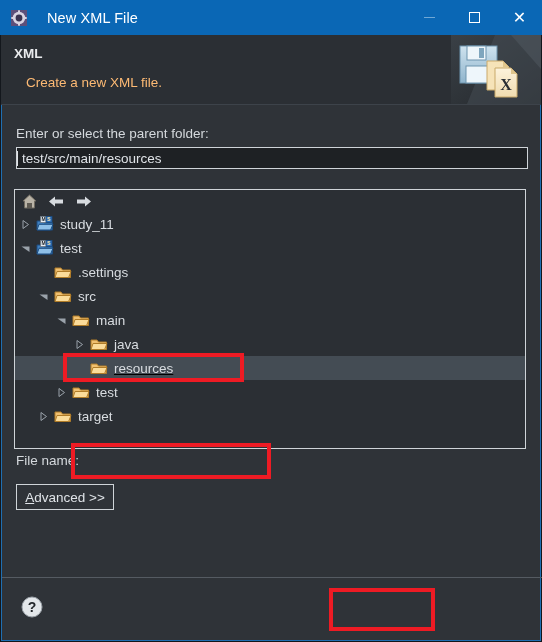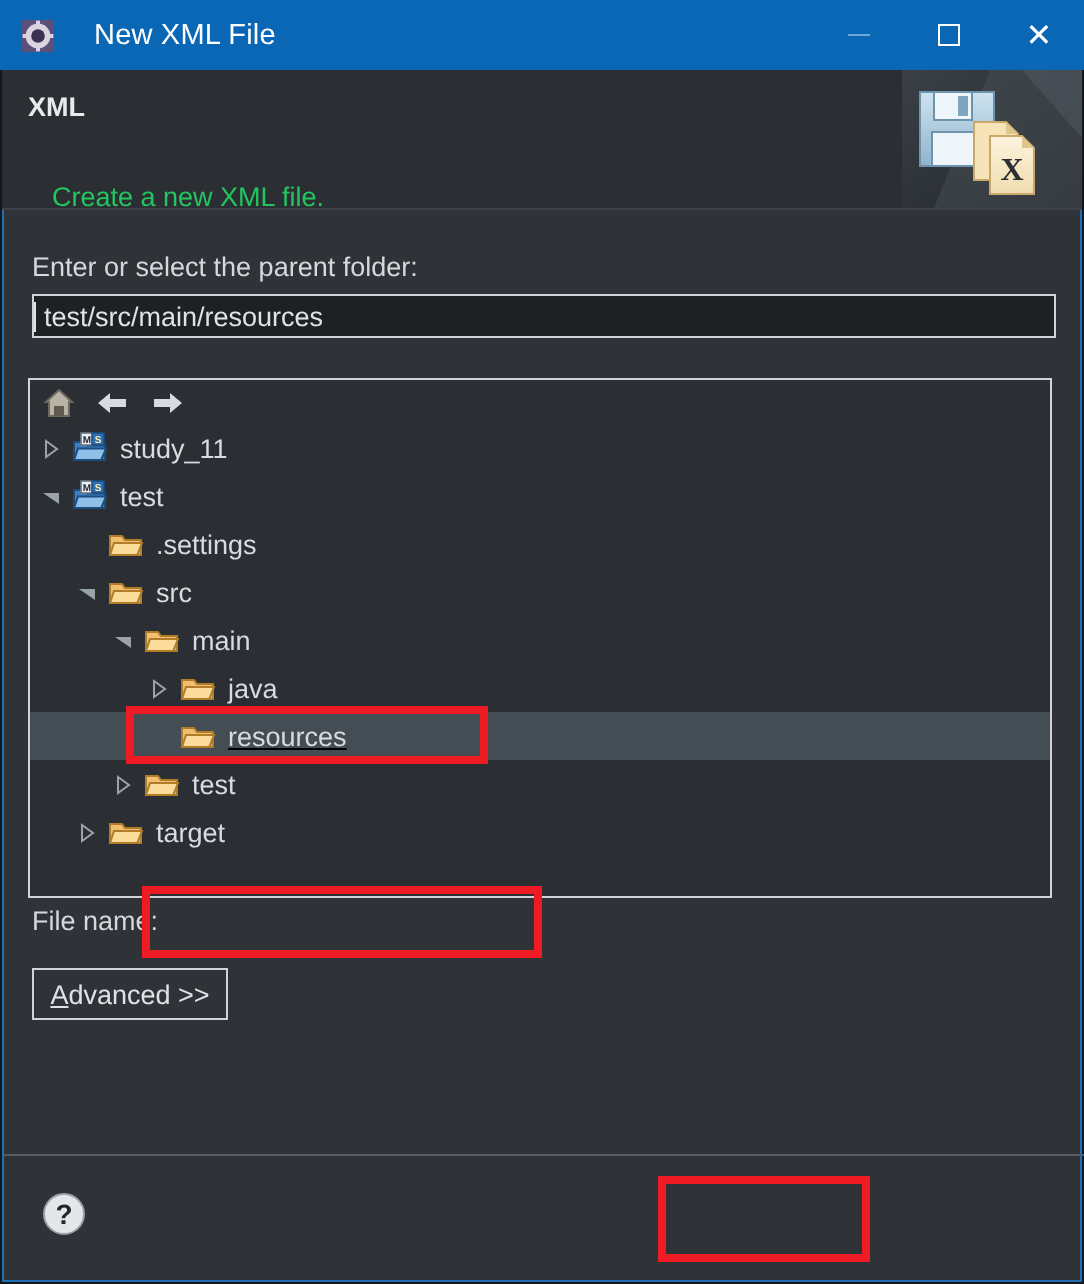--- a/index.html
+++ b/index.html
@@ -82,23 +82,22 @@
   .header-title {
     position: absolute;
     left: 13px; top: 11px;
     color: #e8eaec;
     font-size: 13.5px;
     font-weight: bold;
   }
   .header-sub {
     position: absolute;
     left: 25px; top: 40px;
-    color: #22c55e;
-    font-size: 13.5px;
-    margin-top: 16px;
+    color: #fdba74;
+    font-size: 13.5px;
   }
   .header-art {
     position: absolute;
     right: 0; top: 0;
     width: 90px; height: 69px;
   }
 
   
   .body-panel {
     position: absolute;

